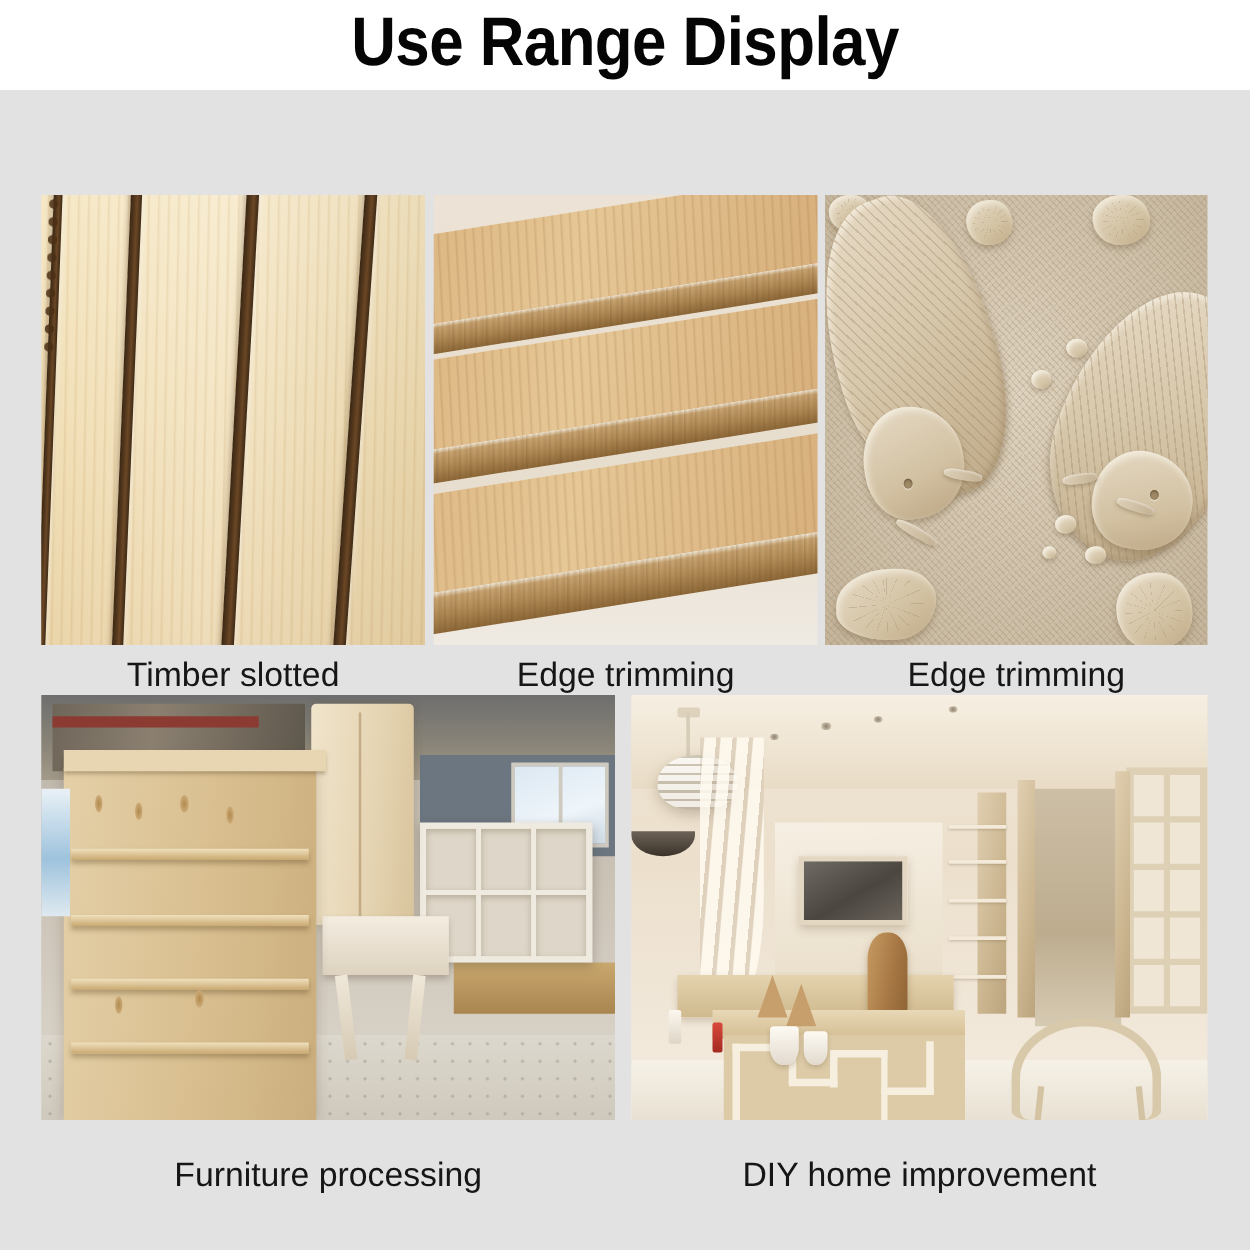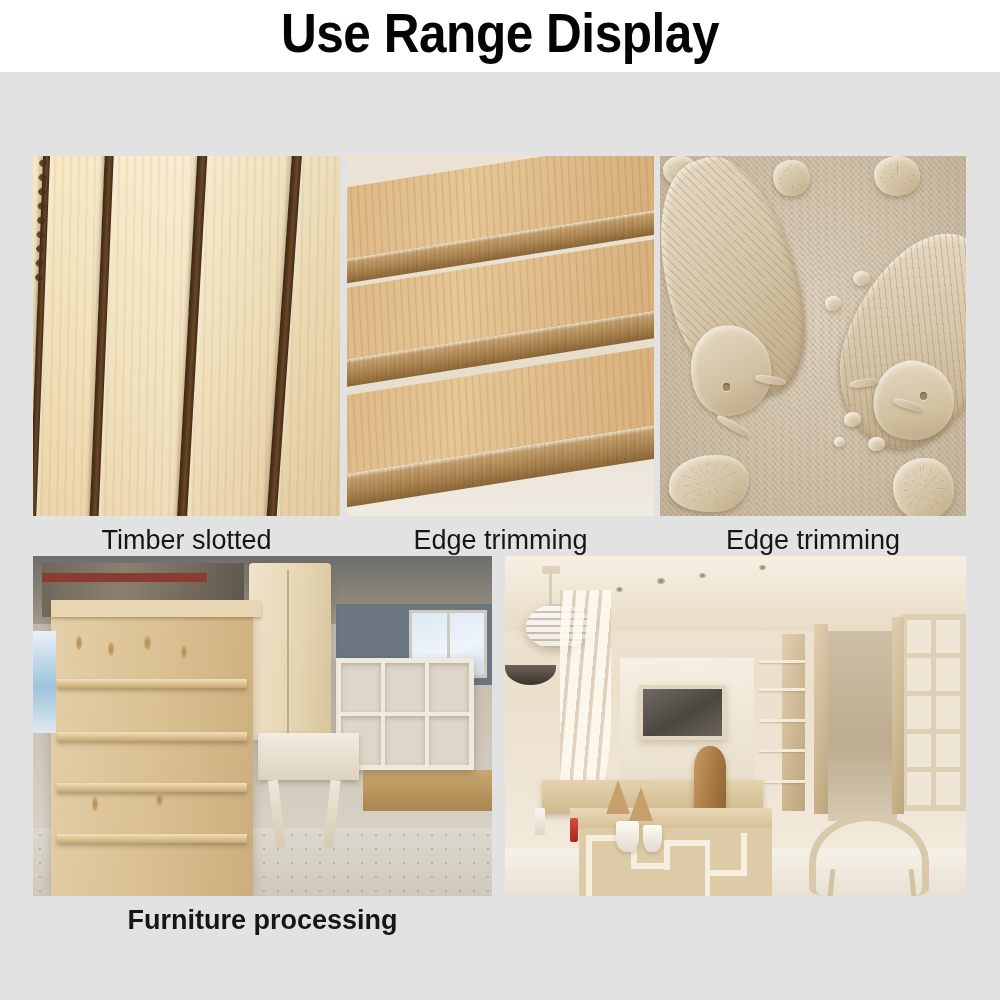--- a/index.html
+++ b/index.html
@@ -80,21 +80,21 @@
 
   
   .r1 { top: 84px; height: 360px; }
   .r1 .caption { top: 368px; }
   .c1 { left: 33px;  width: 307px; }
   .c2 { left: 347px; width: 307px; }
   .c3 { left: 660px; width: 306px; }
 
   
   .r2 { top: 484px; height: 340px; }
-  .r2 .caption { top: 348px; font-weight: bold; }
+  .r2 .caption { top: 368px; }
   .c4 { left: 33px;  width: 459px; }
   .c5 { left: 505px; width: 461px; }
 
   
   
   
   .ph-timber {
     background:
       linear-gradient(92deg,
         rgba(255,255,255,0.00) 0%,
@@ -727,16 +727,17 @@
         <div class="cone cn2"></div>
         <div class="cup cp1"></div>
         <div class="cup cp2"></div>
         <div class="red-bottle"></div>
         <div class="white-bottle"></div>
 
         <div class="chair"></div>
         <div class="chair-leg ch1"></div>
         <div class="chair-leg ch2"></div>
       </div>
+      <div class="caption">DIY home improvement</div>
     </div>
 
   </div>
 </div>
 
 </body></html>

